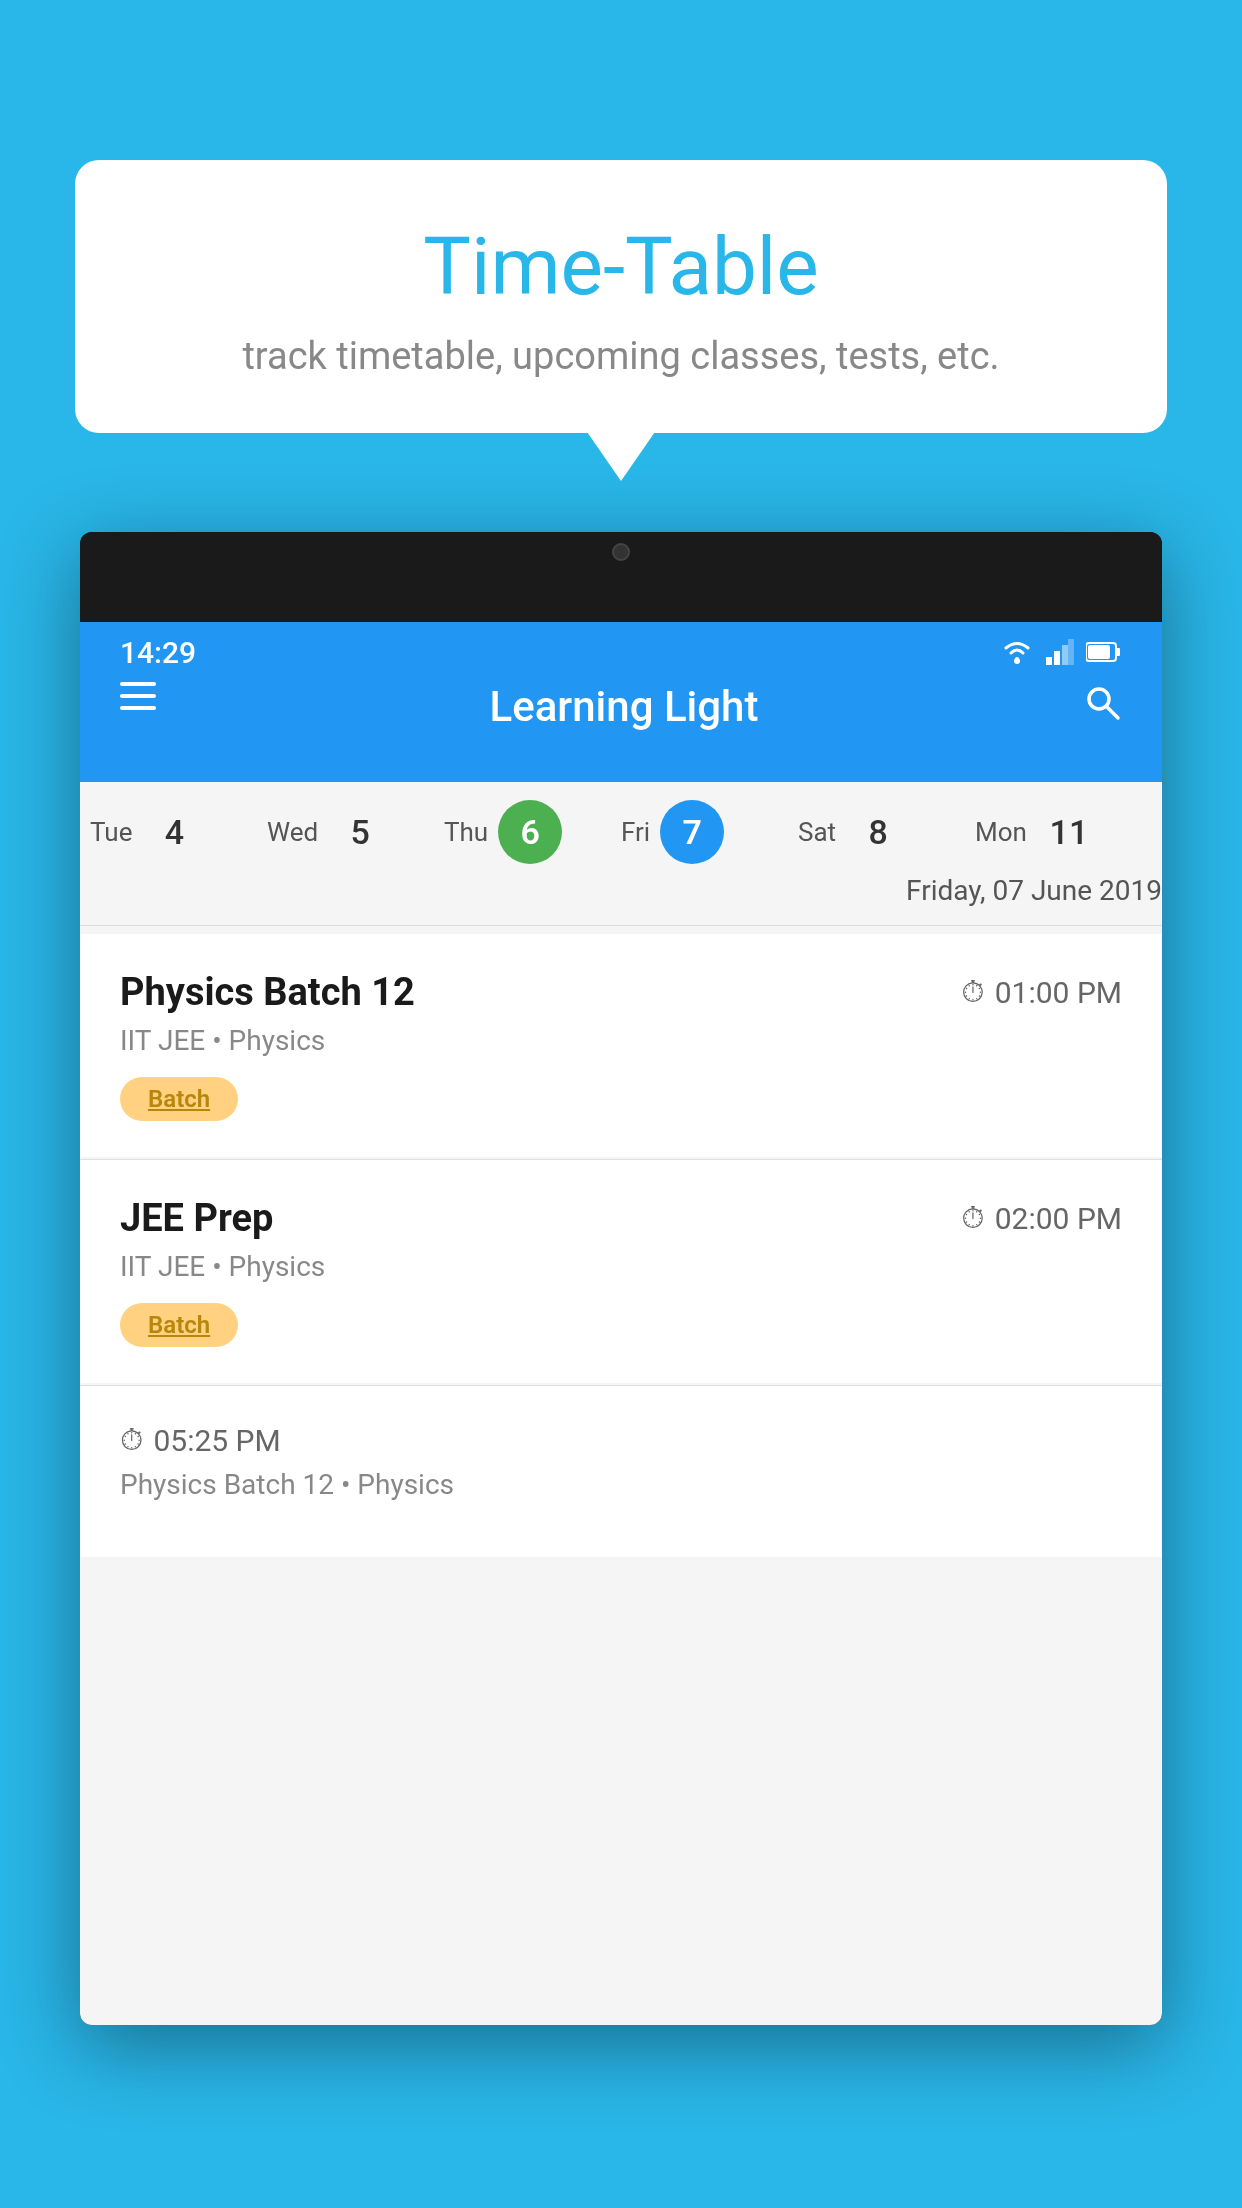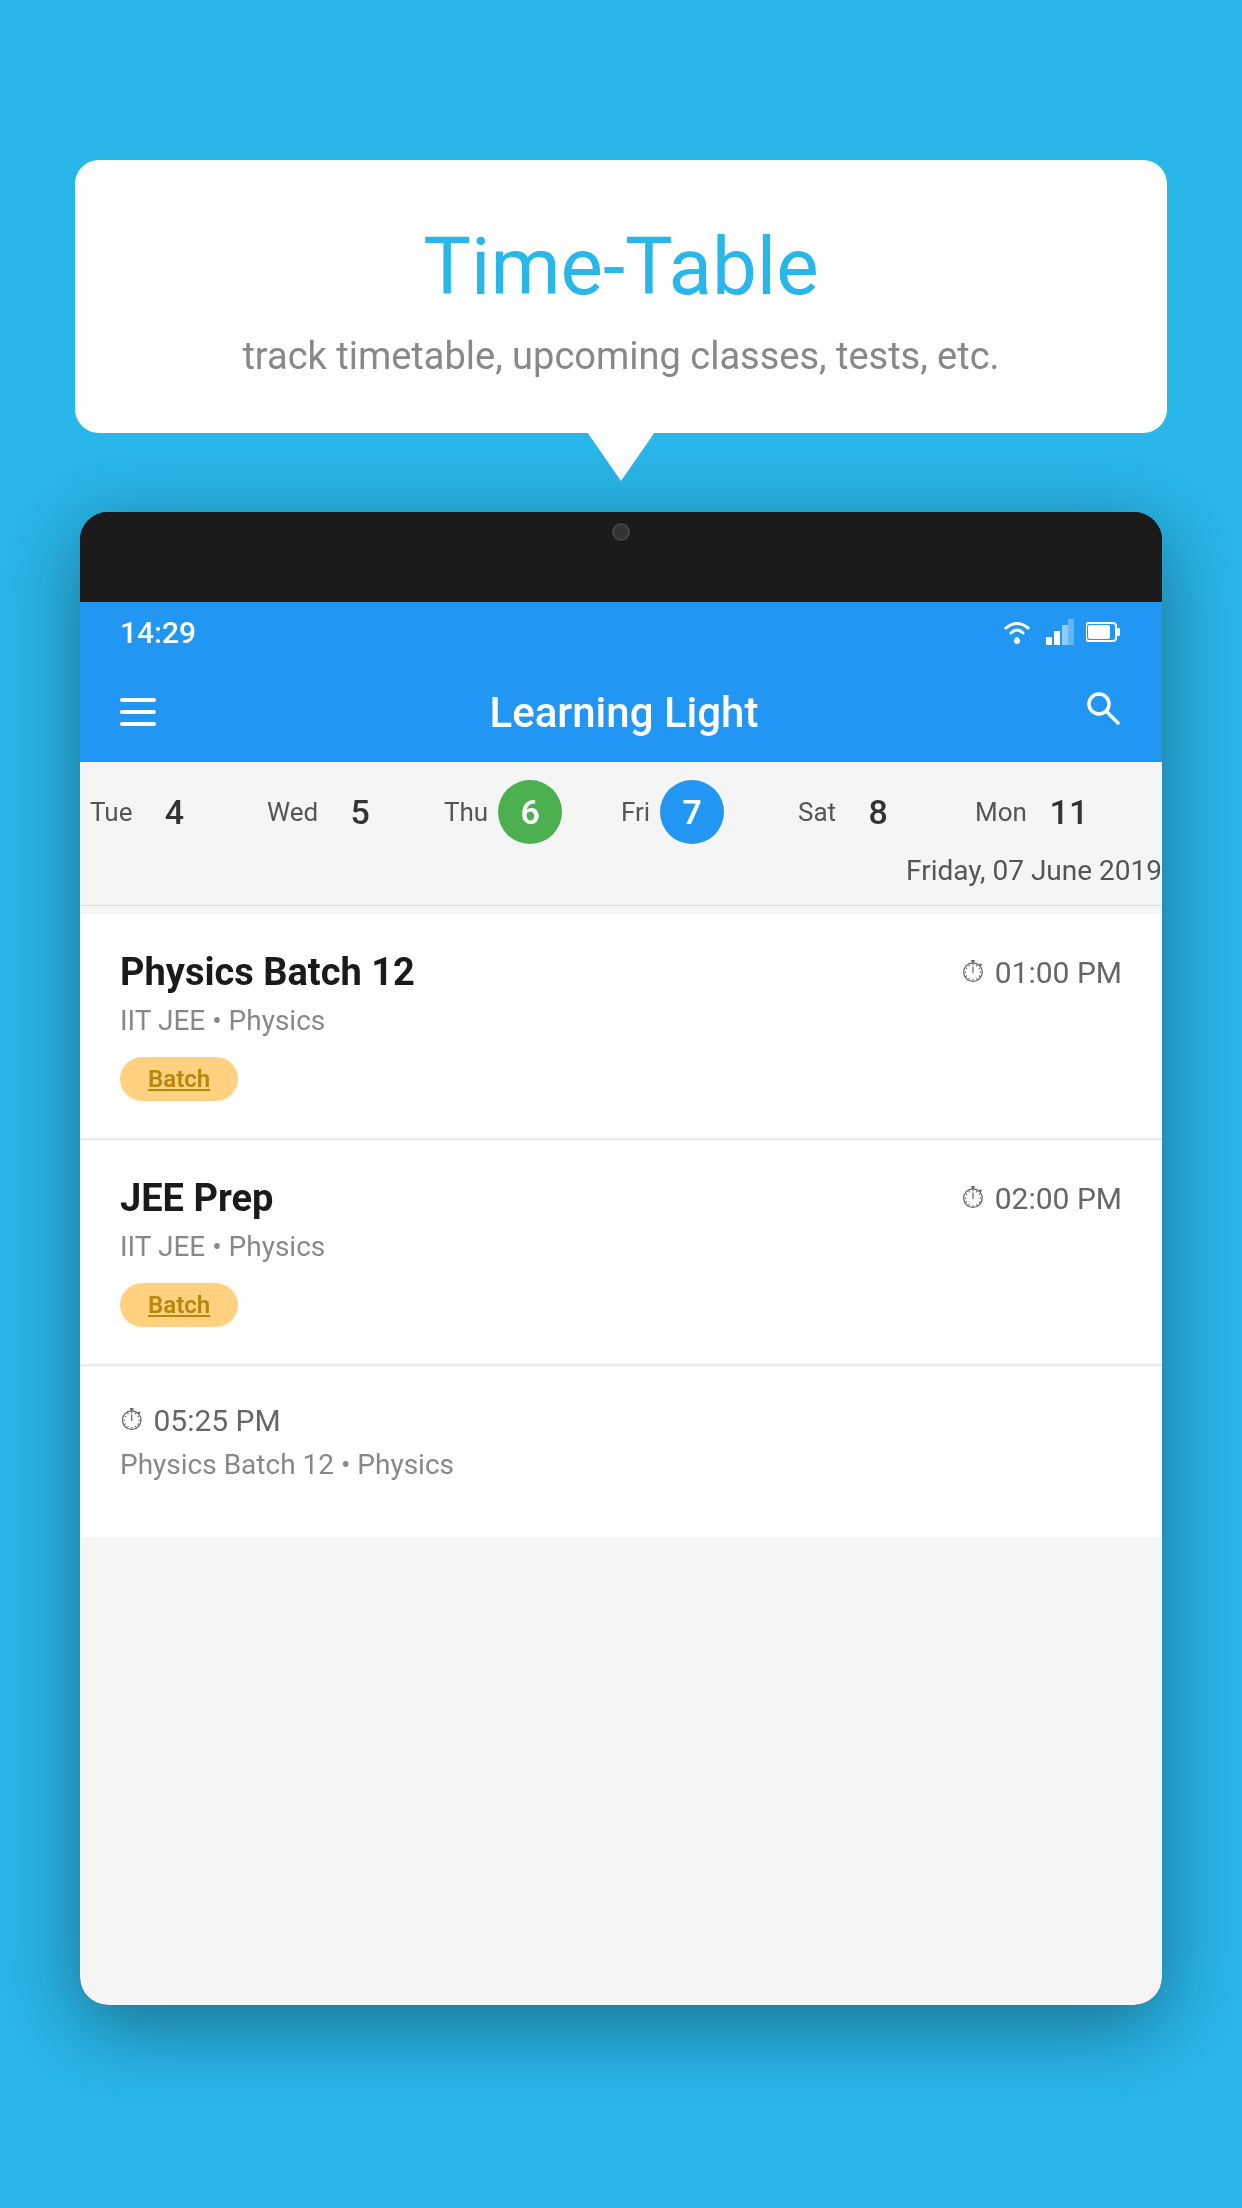--- a/index.html
+++ b/index.html
@@ -52,26 +52,26 @@
 
     .speech-bubble .subtitle {
       font-size: 38px;
       color: #888;
       font-weight: 400;
     }
 
     
     .phone-frame {
       position: absolute;
-      top: 512px;
+      top: 532px;
       left: 80px;
       right: 80px;
       height: 1493px;
       background: #1a1a1a;
-      border-radius: 28px;
+      border-radius: 12px;
       overflow: hidden;
       box-shadow: 0 20px 80px rgba(0,0,0,0.4);
     }
 
     
     .phone-top-bezel {
       height: 90px;
       background: #1a1a1a;
       position: relative;
       display: flex;
@@ -122,21 +122,21 @@
       display: flex;
       align-items: center;
       gap: 12px;
     }
 
     
     .app-bar {
       height: 100px;
       background: #2196f3;
       display: flex;
-      align-items: center;
+      align-items: flex-start;
       padding: 0 40px;
       gap: 32px;
     }
 
     .app-bar .menu-icon {
       display: flex;
       flex-direction: column;
       gap: 8px;
       cursor: pointer;
     }

